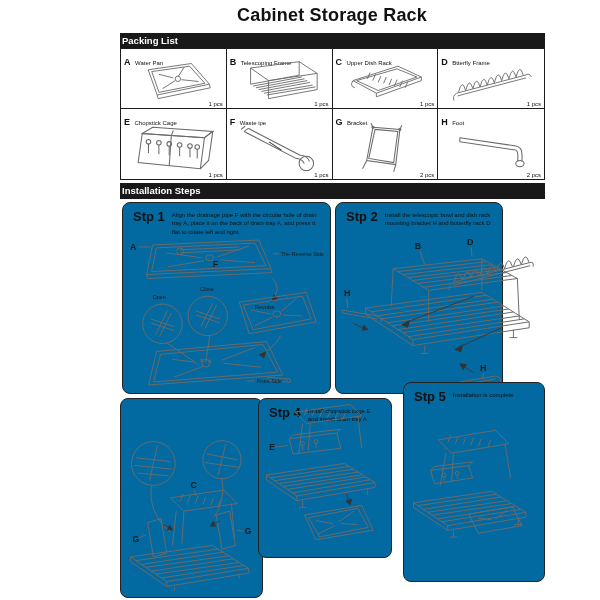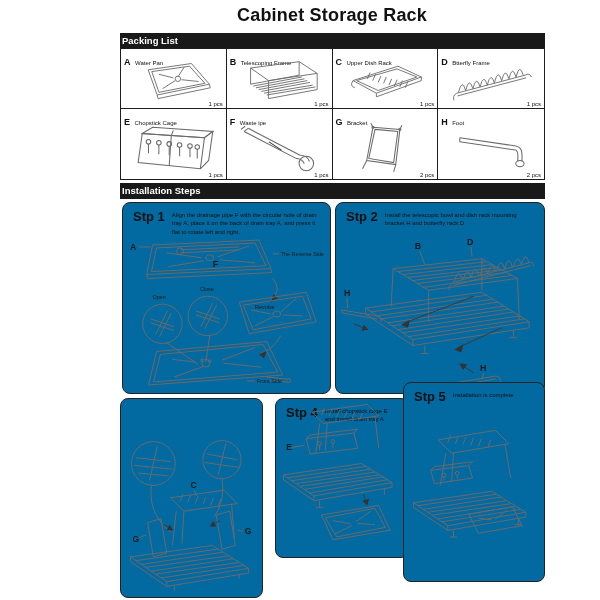--- a/index.html
+++ b/index.html
@@ -19,23 +19,23 @@
   .cell:nth-child(4n){border-right:none;}
   .cell:nth-child(n+5){border-bottom:none;}
   .cellhead{position:absolute;top:2px;left:3px;white-space:nowrap;}
   .letter{font-weight:700;font-size:9px;}
   .pname{font-size:6px;}
   .qty{position:absolute;bottom:1px;right:3px;font-size:6px;}
   .art{position:absolute;left:0;top:10px;width:100%;height:calc(100% - 14px);}
   .stepbox{position:absolute;border:1.5px solid #232323;border-radius:8px;
            box-sizing:border-box;background:#0369a1;}
   #step1{left:90px;top:202px;width:209px;height:192px;}
-  #step2{left:303px;top:202px;width:210px;height:192px;}
+  #step2{left:303px;top:202px;width:168px;height:192px;}
   #step3{left:88px;top:398px;width:143px;height:200px;}
-  #step4{left:243px;top:398px;width:134px;height:160px;}
+  #step4{left:226px;top:398px;width:134px;height:160px;}
   #step5{left:371px;top:382px;width:142px;height:200px;}
   .stephead{display:flex;gap:7px;padding:7px 8px 0 10px;align-items:flex-start;}
   .steplabel{font-weight:700;font-size:13px;white-space:nowrap;line-height:1;}
   .steptext{font-size:6px;line-height:1.4;margin:1px 0 0 0;}
   .diagram{position:absolute;left:0;bottom:2px;}
   svg{display:block;}
   svg line,svg path,svg circle,svg ellipse,svg rect{stroke:#6a6a6a;stroke-width:1;fill:none;}
   svg .dark{stroke:#3a3a3a;}
   svg .ah{fill:#333;stroke:none;}
   svg text{font-family:"Liberation Sans",sans-serif;fill:#1c1c1c;stroke:none;}

